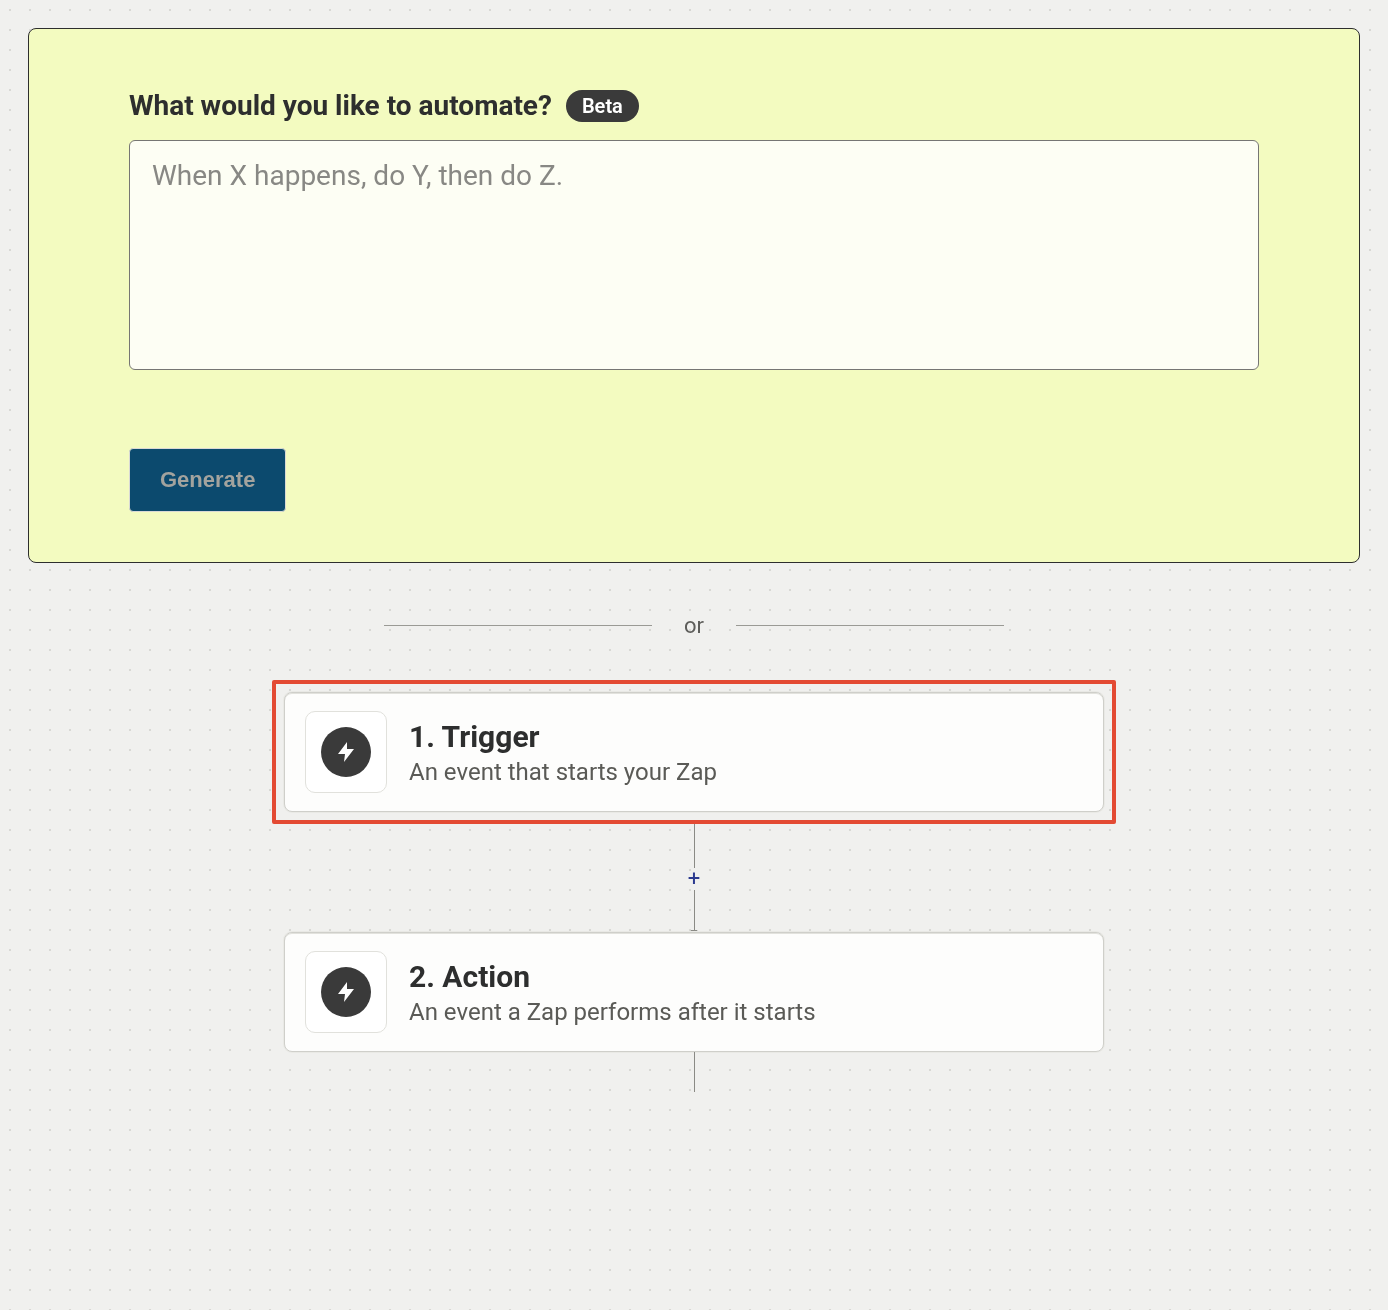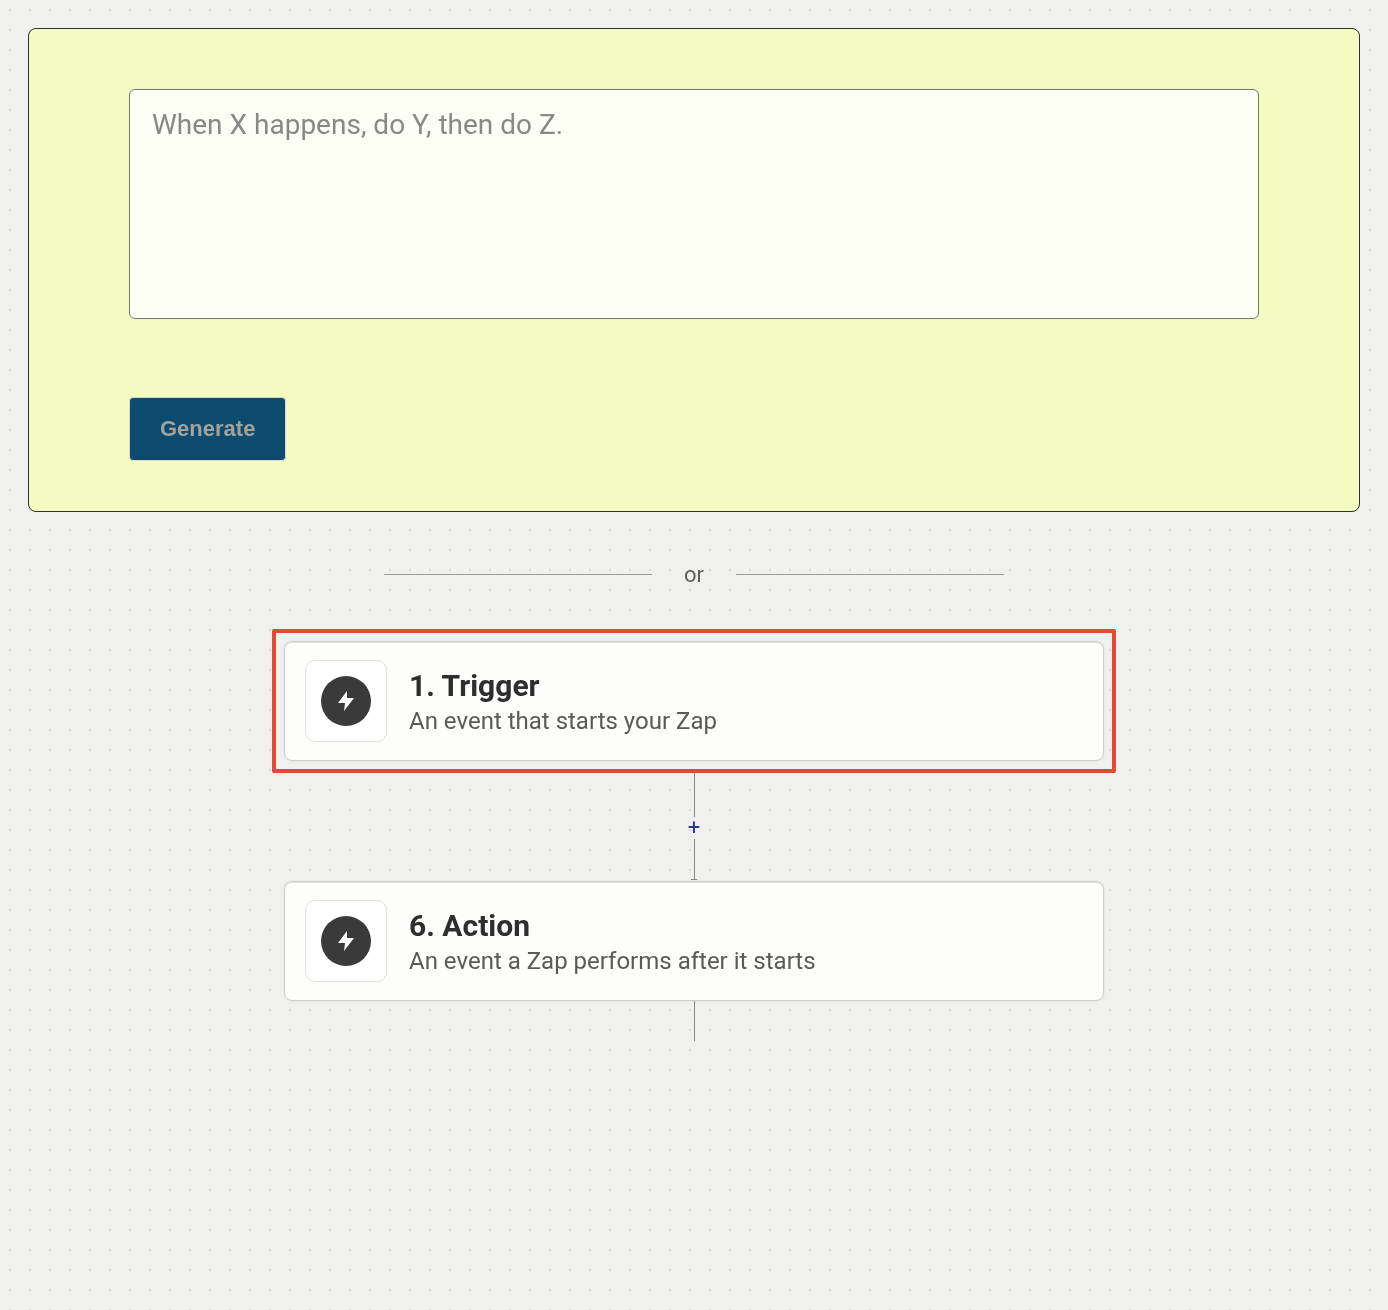--- a/index.html
+++ b/index.html
@@ -187,20 +187,24 @@
     .tail-bar {
       width: 1px;
       height: 40px;
       background: #8a8a85;
     }
   </style>
 </head>
 <body>
 
 <div class="ai-panel">
+  <div class="heading-row">
+    <span class="heading-text">What would you like to automate?</span>
+    <span class="beta-badge">Beta</span>
+  </div>
 
   <div class="input-box">
     <textarea class="prompt-textarea" placeholder="When X happens, do Y, then do Z." style=""></textarea>
   </div>
 
 
   <button class="generate-btn" disabled="">Generate</button>
 </div>
 
 <div class="or-row">
@@ -234,19 +238,19 @@
 
   <div class="step-card">
     <div class="step-icon-box">
       <div class="zap-circle">
         <svg width="24" height="24" viewBox="0 0 24 24" fill="#ffffff">
           <path d="M13 2 L4 14 H11 L10 22 L20 9 H13 Z"></path>
         </svg>
       </div>
     </div>
     <div class="step-text-col">
-      <span class="step-title">6. Action</span>
+      <span class="step-title">2. Action</span>
       <span class="step-desc">An event a Zap performs after it starts</span>
     </div>
   </div>
 
   <div class="tail-bar"></div>
 </div>
 
 </body></html>

